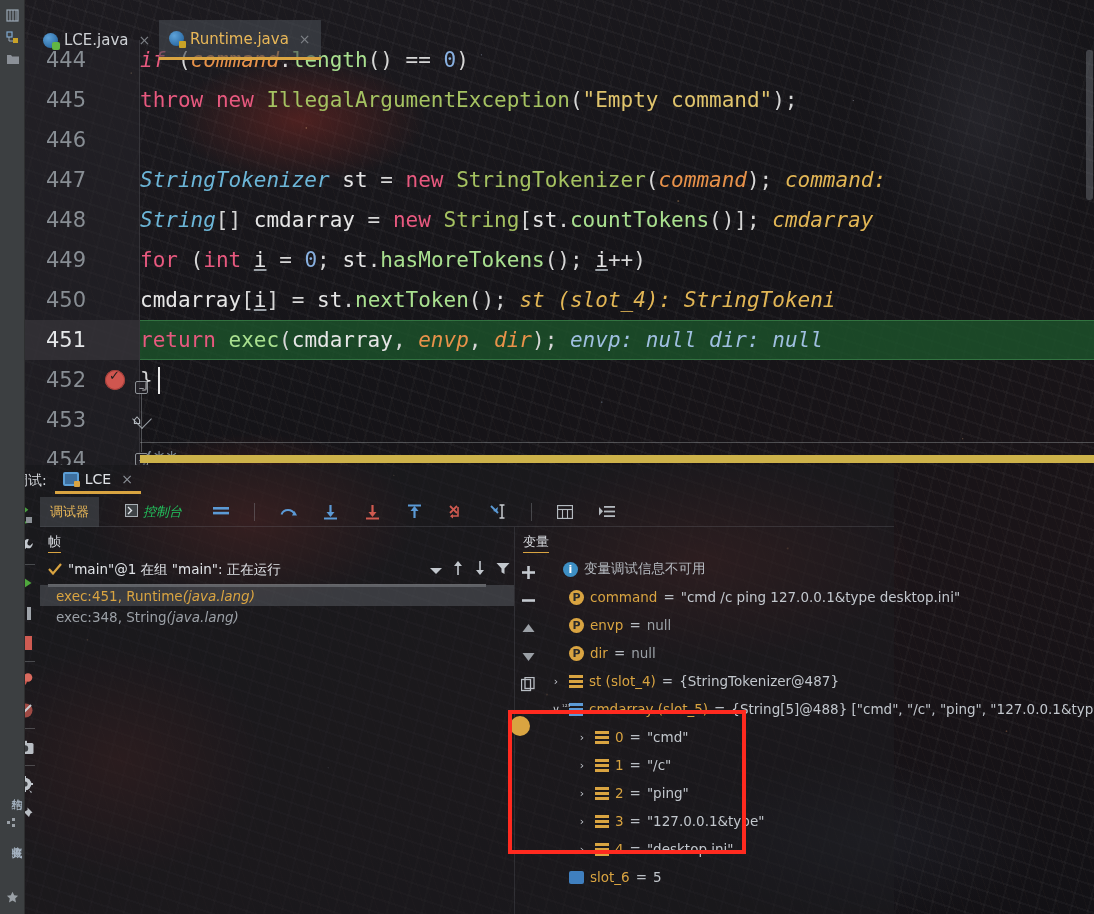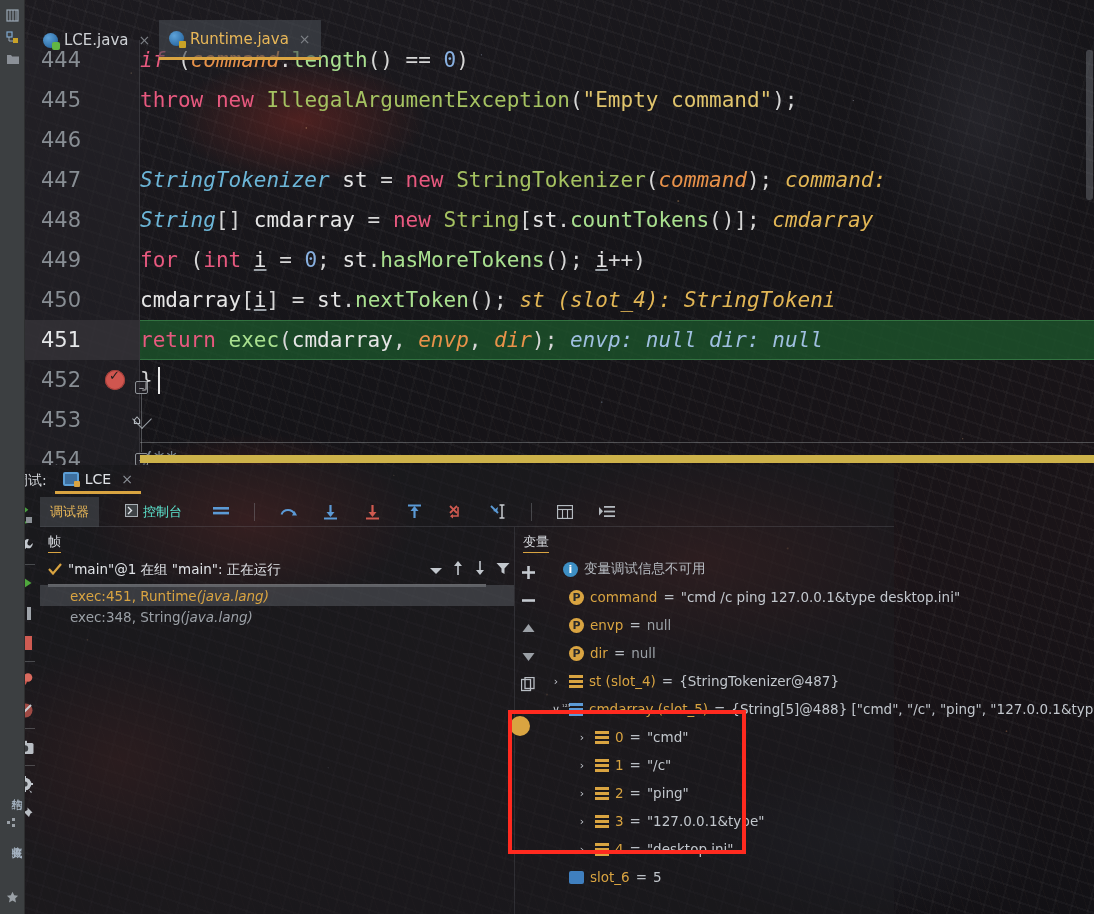--- a/index.html
+++ b/index.html
@@ -103,21 +103,21 @@
     position: absolute; left: 0; top: 0; width: 115px; height: 425px;
     background: rgba(38,36,41,.55);
     border-right: 1px solid rgba(90,88,95,.35);
   }
 
   .crow {
     position: relative; height: 40px; line-height: 40px; white-space: nowrap;
     font-family: "DejaVu Sans Mono", monospace; font-size: 21px;
   }
   .lno {
-    position: absolute; left: 16px; width: 74px; text-align: left;
+    position: absolute; left: 4px; width: 74px; text-align: center;
     color: #888e94; font-family: "DejaVu Sans", sans-serif; font-size: 21px;
     line-height: 40px; height: 40px;
   }
   .crow.cur .lno { color: #e6e8ea; }
   .curline {
     position: absolute; left: 115px; right: 0; height: 40px;
     background: rgba(28,86,44,.78);
     border-top: 1px solid rgba(70,150,85,.55);
     border-bottom: 1px solid rgba(70,150,85,.55);
   }
@@ -222,21 +222,21 @@
 
   .dtoolbar {
     height: 30px; display: flex; align-items: center; gap: 16px;
     border-bottom: 1px solid rgba(120,125,130,.25);
   }
   .dtab {
     height: 30px; display: flex; align-items: center; gap: 5px; padding: 0 10px;
     font-size: 13px; font-family: "DejaVu Sans", sans-serif; cursor: pointer;
   }
   .dtab.sel { background: rgba(75,78,84,.55); color: #e8b758; }
-  .dtab.unsel { color: #5eead4; }
+  .dtab.unsel { color: #22c55e; font-style: italic; }
   .tbtn {
     width: 26px; height: 30px; display: flex; align-items: center; justify-content: center;
     cursor: pointer;
   }
   .tsep { width: 1px; height: 18px; background: rgba(150,155,160,.35); margin: 0 4px; }
 
   
   .dsplit { position: absolute; left: 0; top: 30px; right: 0; bottom: 0; display: flex; }
   .frames { width: 475px; position: relative; border-right: 1px solid rgba(120,125,130,.22); }
   .vars   { flex: 1; position: relative; }
@@ -248,21 +248,21 @@
   }
   .threadrow {
     position: absolute; top: 30px; left: 0; right: 0; height: 26px;
     display: flex; align-items: center; gap: 6px; padding-left: 8px;
   }
   .threadtxt { color: #dfe2e6; font-size: 13.5px; font-family: "DejaVu Sans", sans-serif; }
   .trights { position: absolute; right: 4px; top: 30px; height: 26px; display: flex; align-items: center; gap: 10px; }
 
   .framelist { position: absolute; top: 58px; left: 0; right: 0; bottom: 0; }
   .frow {
-    height: 21px; display: flex; align-items: center; padding-left: 30px;
+    height: 21px; display: flex; align-items: center; padding-left: 16px;
     font-size: 13.5px; font-family: "DejaVu Sans", sans-serif; cursor: pointer;
     white-space: nowrap;
   }
   .frow.sel { background: rgba(90,94,100,.50); color: #d9a441; }
   .frow.dim { color: #9ba0a6; }
   .frow.norm { color: #c8ccd1; }
   .fita { font-style: italic; }
   .fscroll {
     position: absolute; left: 8px; top: 57px; width: 438px; height: 3px;
     background: rgba(190,195,200,.45);

